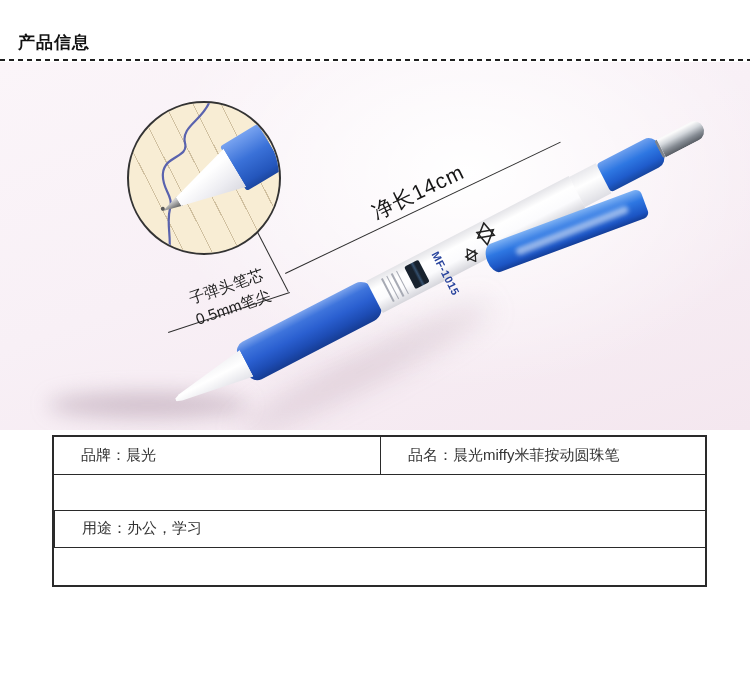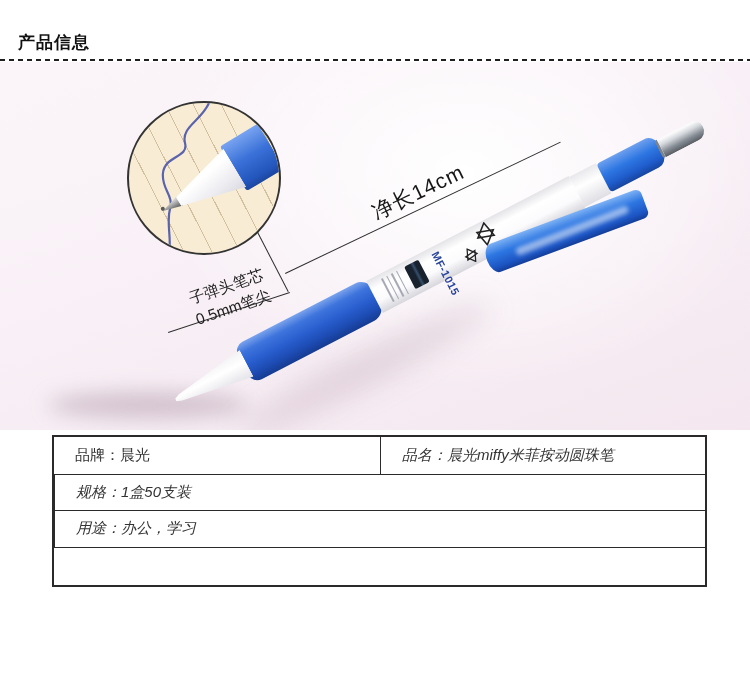--- a/index.html
+++ b/index.html
@@ -89,24 +89,24 @@
     background:linear-gradient(180deg,#7db1f4 0%,#2e77e2 38%,#1c55c4 80%,#143e98 100%); }
   .pen-clip-sheen { position:absolute; right:110px; bottom:-4px; width:120px; height:8px;
     transform:rotate(6deg); border-radius:8px; background:rgba(255,255,255,.5); filter:blur(2px); }
 
   
   .spec-table { position:absolute; left:52px; top:435px; width:655px;
     border:2px solid #2a2a2a; background:#ffffff; }
   .spec-row { display:flex; height:36.5px; border-top:1.5px solid #2a2a2a; }
   .spec-row:first-child { border-top:none; }
   .spec-row.full { height:38px; }
-  .cell { display:flex; align-items:center; padding-left:21px; font-size:15px; color:#333;
+  .cell { display:flex; align-items:center; padding-left:27px; font-size:15px; color:#333;
     white-space:pre; overflow:hidden; }
   .cell-left { width:326px; flex:0 0 auto; }
-  .cell-right { flex:1 1 auto; border-left:1.5px solid #2a2a2a;font-style:italic; }
+  .cell-right { flex:1 1 auto; border-left:1.5px solid #2a2a2a; }
   .cell-full { width:100%; }
 </style>
 </head>
 <body>
 
 <div class="stage">
 
   <div class="page-title">产品信息</div>
   <div class="dashed-divider"></div>
 
@@ -170,21 +170,20 @@
     </div>
     <div class="length-label">净长14cm</div>
   </div>
 
   <div class="spec-table">
     <div class="spec-row">
       <div class="cell cell-left">品牌：晨光</div>
       <div class="cell cell-right">品名：晨光miffy米菲按动圆珠笔</div>
     </div>
     <div class="spec-row">
-      <div class="cell cell-right">规格：1盒50支装</div>
     </div>
     <div class="spec-row">
       <div class="cell cell-right">用途：办公，学习</div>
     </div>
     <div class="spec-row full">
       <div class="cell cell-full"></div>
     </div>
   </div>
 
 </div>

